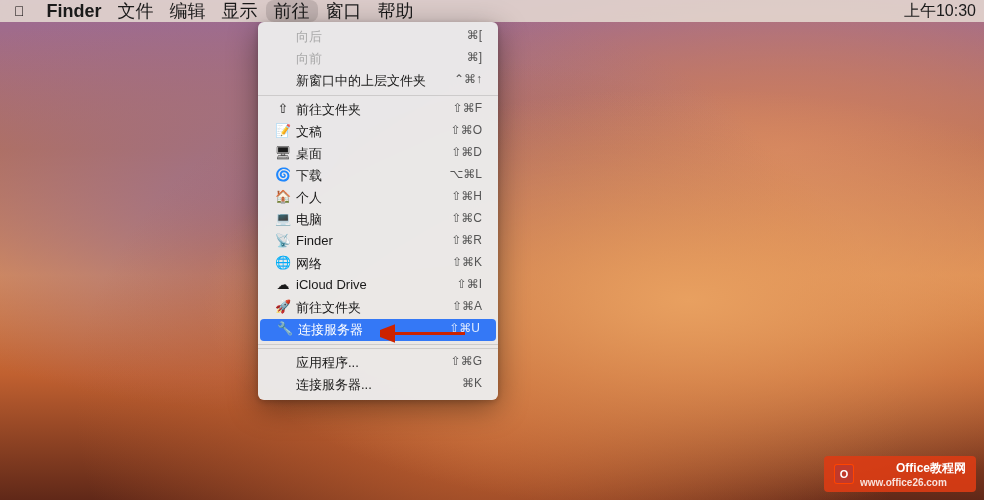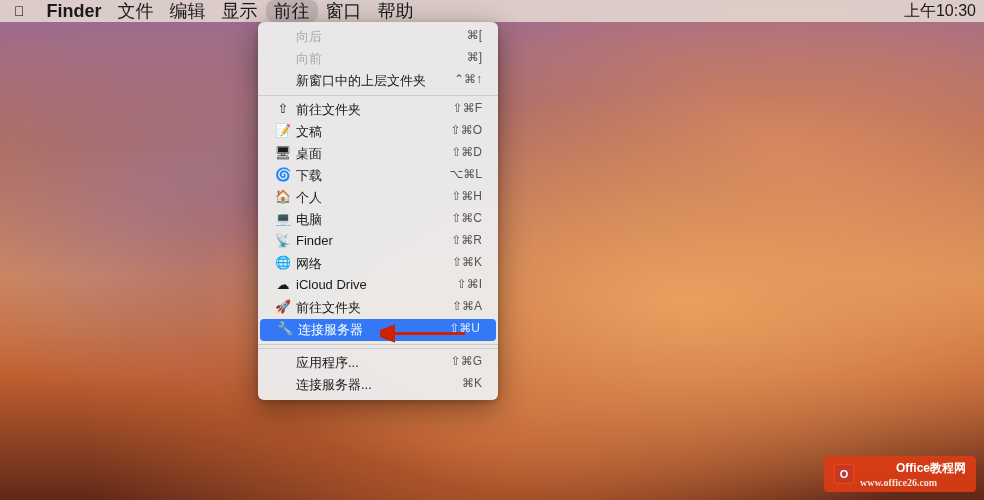--- a/index.html
+++ b/index.html
@@ -346,17 +346,17 @@
 
   <div class="watermark">
     <div class="watermark-icon">
       <svg width="18" height="18" viewBox="0 0 18 18">
         <rect width="18" height="18" rx="2" fill="#c0392b"></rect>
         <text x="9" y="13" text-anchor="middle" fill="white" font-size="11" font-weight="bold" font-family="Arial">O</text>
       </svg>
     </div>
     <div>
       <div style="font-size:12px; font-weight:bold;margin-left:36px;">Office教程网</div>
-      <div style="font-size:10px; opacity:0.85;font-family:Liberation Serif, serif;">www.office26.com</div>
+      <div style="font-size:10px; opacity:0.85;">www.office26.com</div>
     </div>
   </div>
 
 </div>
 
 </body></html>

